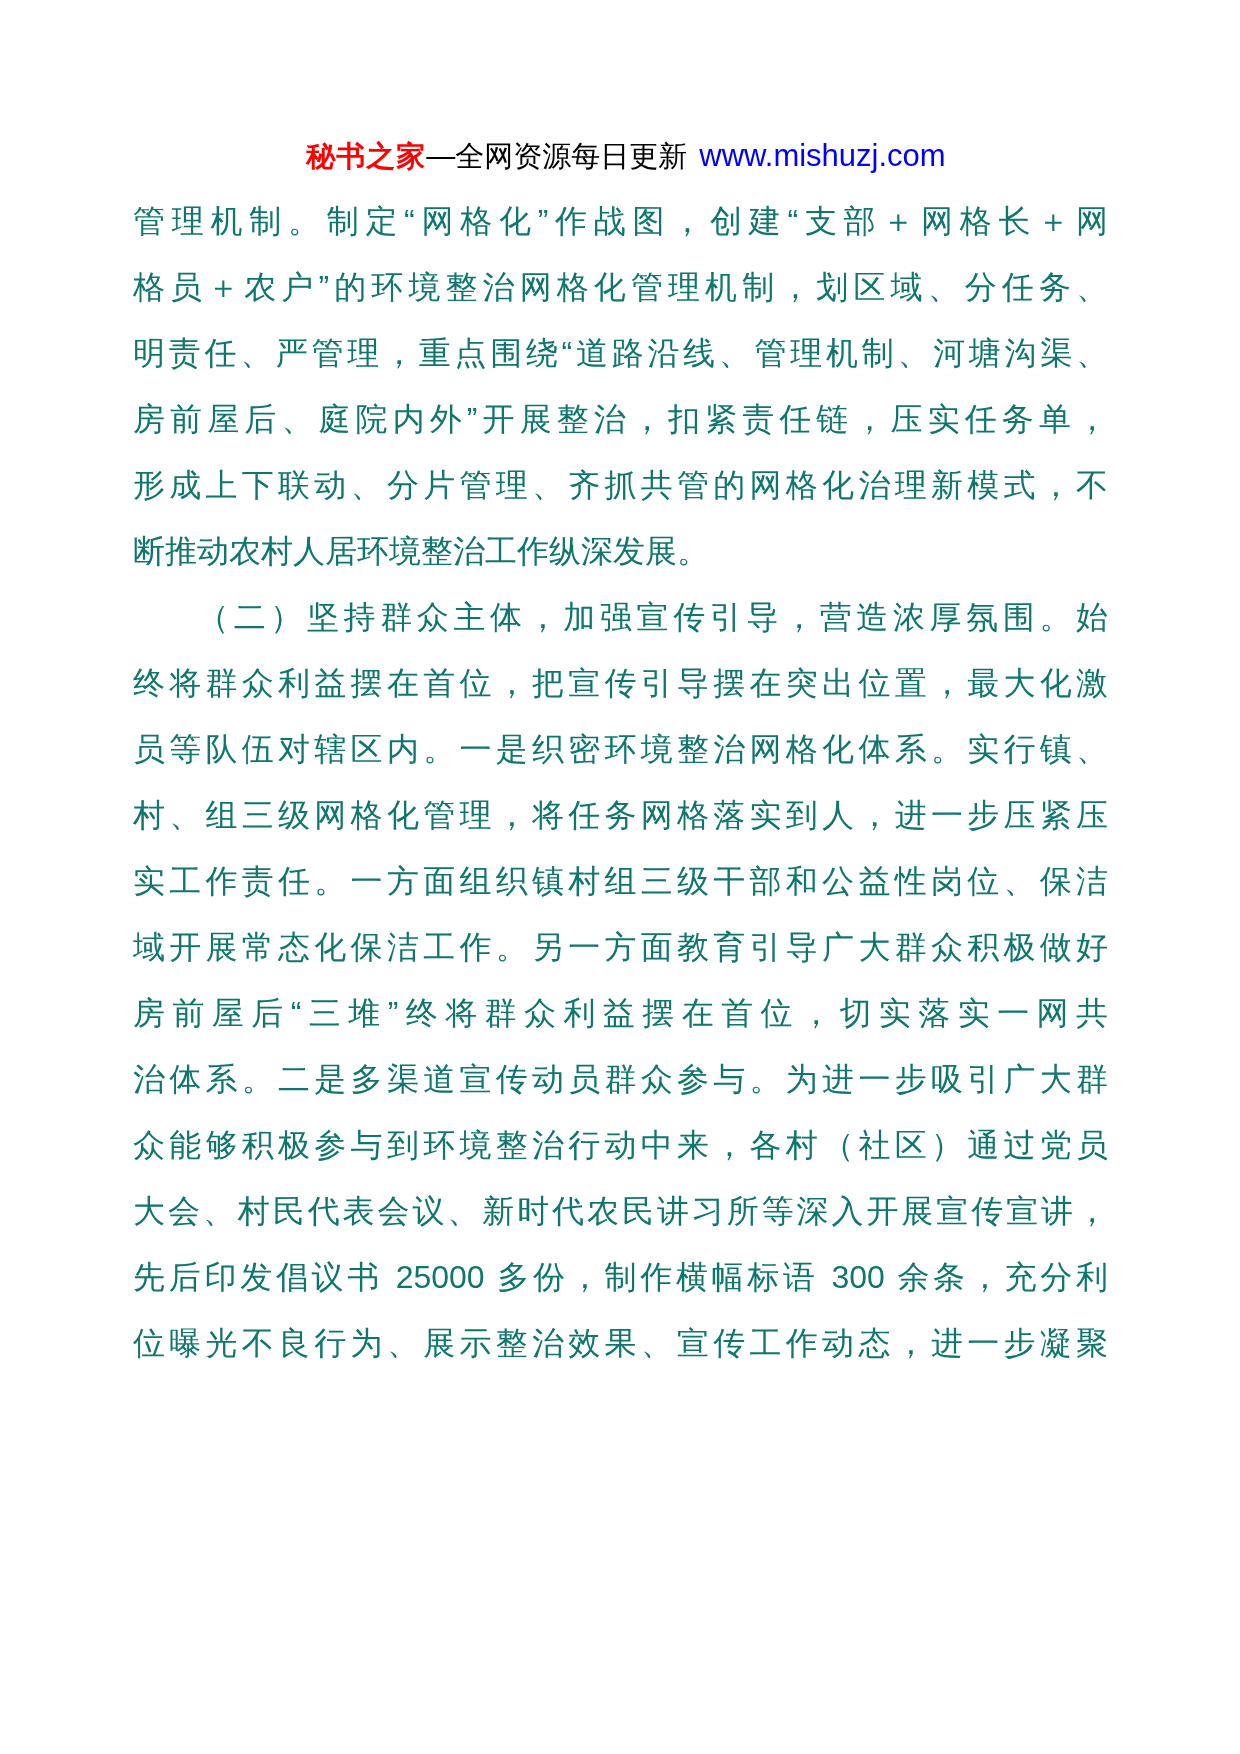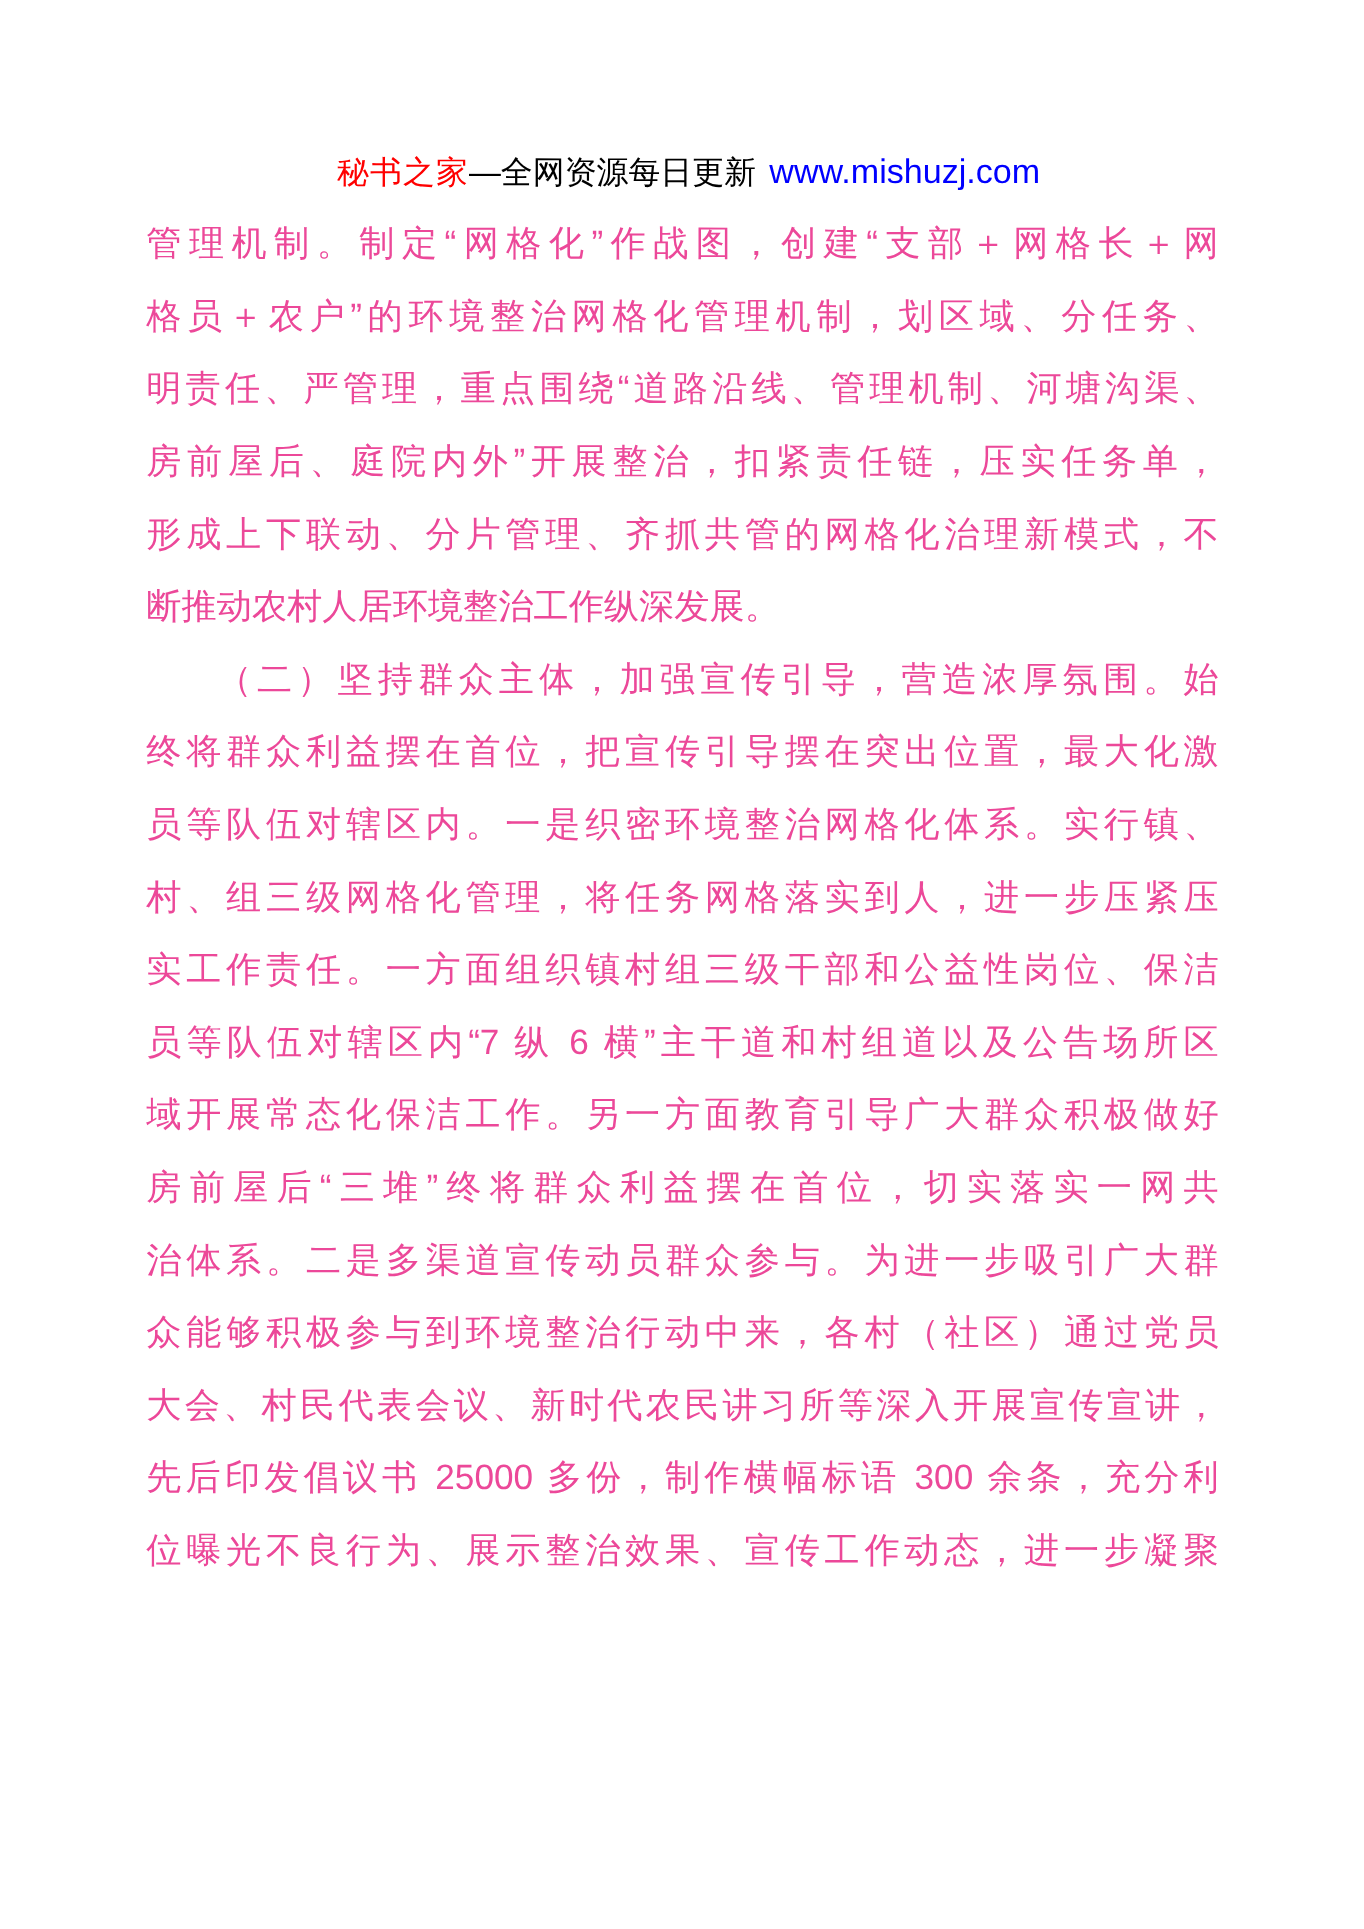--- a/index.html
+++ b/index.html
@@ -20,40 +20,40 @@
     top: 136px;
     left: 0;
     width: 100%;
     text-align: center;
     font-size: 29px;
     line-height: 40px;
     white-space: nowrap;
     color: #000000;
   }
   .site-name {
-    font-weight: normal;
+    font-weight: bold;
     letter-spacing: 1px;
     margin-left: 12px;
   }
   .tagline {
     color: #000000;
   }
   .url {
     margin-left: 12px;
     font-size: 31px;
     text-decoration: none;
   }
   .body-text {
     position: absolute;
     top: 188px;
     left: 133px;
     width: 975px;
     font-size: 32px;
     line-height: 66px;
-    color: #ec4899;
+    color: #0f766e;
   }
   .line {
     height: 66px;
     text-align: justify;
     text-align-last: justify;
     -moz-text-align-last: justify;
     white-space: nowrap;
   }
   .line.justified {
     white-space: normal;
@@ -81,21 +81,20 @@
       <div class="line justified">格员＋农户”的环境整治网格化管理机制，划区域、分任务、</div>
       <div class="line justified">明责任、严管理，重点围绕“道路沿线、管理机制、河塘沟渠、</div>
       <div class="line justified">房前屋后、庭院内外”开展整治，扣紧责任链，压实任务单，</div>
       <div class="line justified">形成上下联动、分片管理、齐抓共管的网格化治理新模式，不</div>
       <div class="line no-justify">断推动农村人居环境整治工作纵深发展。</div>
       <div class="line justified indent">（二）坚持群众主体，加强宣传引导，营造浓厚氛围。始</div>
       <div class="line justified">终将群众利益摆在首位，把宣传引导摆在突出位置，最大化激</div>
       <div class="line justified">员等队伍对辖区内。一是织密环境整治网格化体系。实行镇、</div>
       <div class="line justified">村、组三级网格化管理，将任务网格落实到人，进一步压紧压</div>
       <div class="line justified">实工作责任。一方面组织镇村组三级干部和公益性岗位、保洁</div>
-      <div class="line justified">员等队伍对辖区内“7 纵 6 横”主干道和村组道以及公告场所区</div>
       <div class="line justified">域开展常态化保洁工作。另一方面教育引导广大群众积极做好</div>
       <div class="line justified">房前屋后“三堆”终将群众利益摆在首位，切实落实一网共</div>
       <div class="line justified">治体系。二是多渠道宣传动员群众参与。为进一步吸引广大群</div>
       <div class="line justified">众能够积极参与到环境整治行动中来，各村（社区）通过党员</div>
       <div class="line justified">大会、村民代表会议、新时代农民讲习所等深入开展宣传宣讲，</div>
       <div class="line justified">先后印发倡议书 25000 多份，制作横幅标语 300 余条，充分利</div>
       <div class="line justified">位曝光不良行为、展示整治效果、宣传工作动态，进一步凝聚</div>
     </div>
 </div>
 

